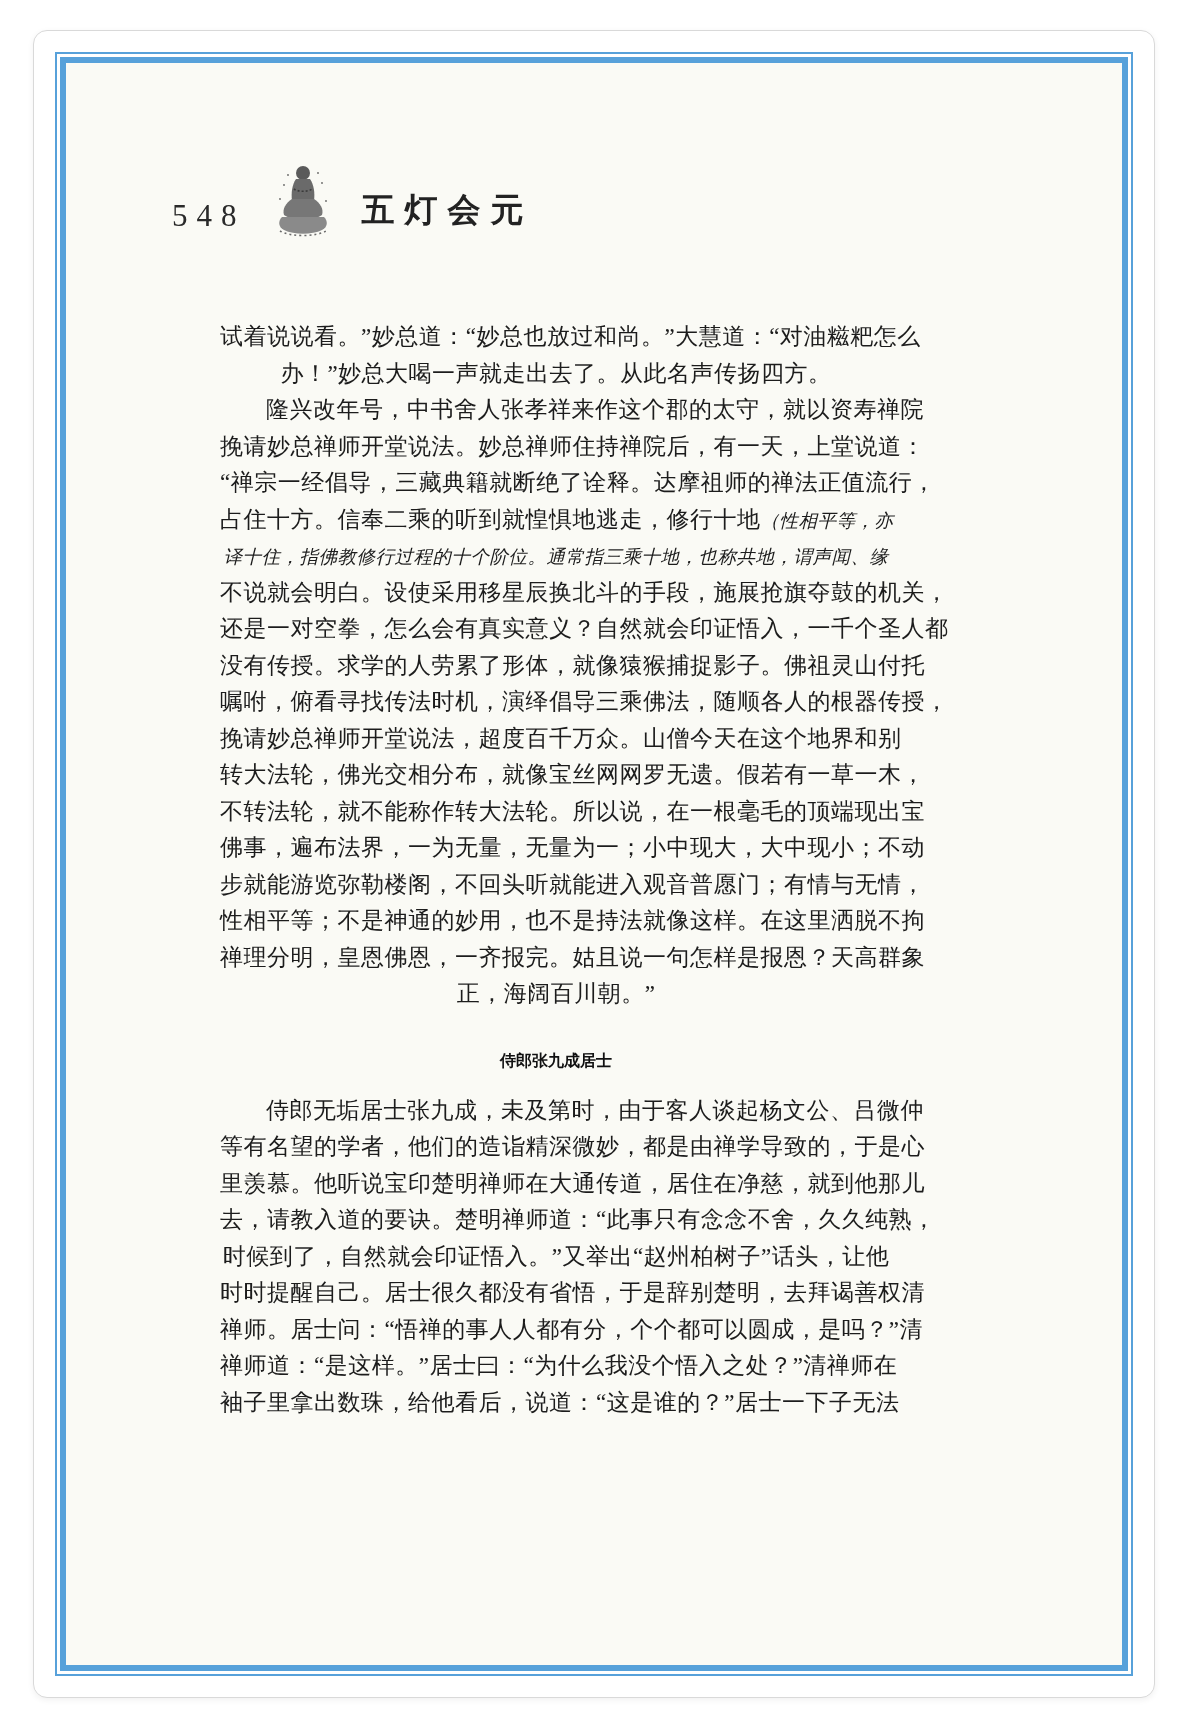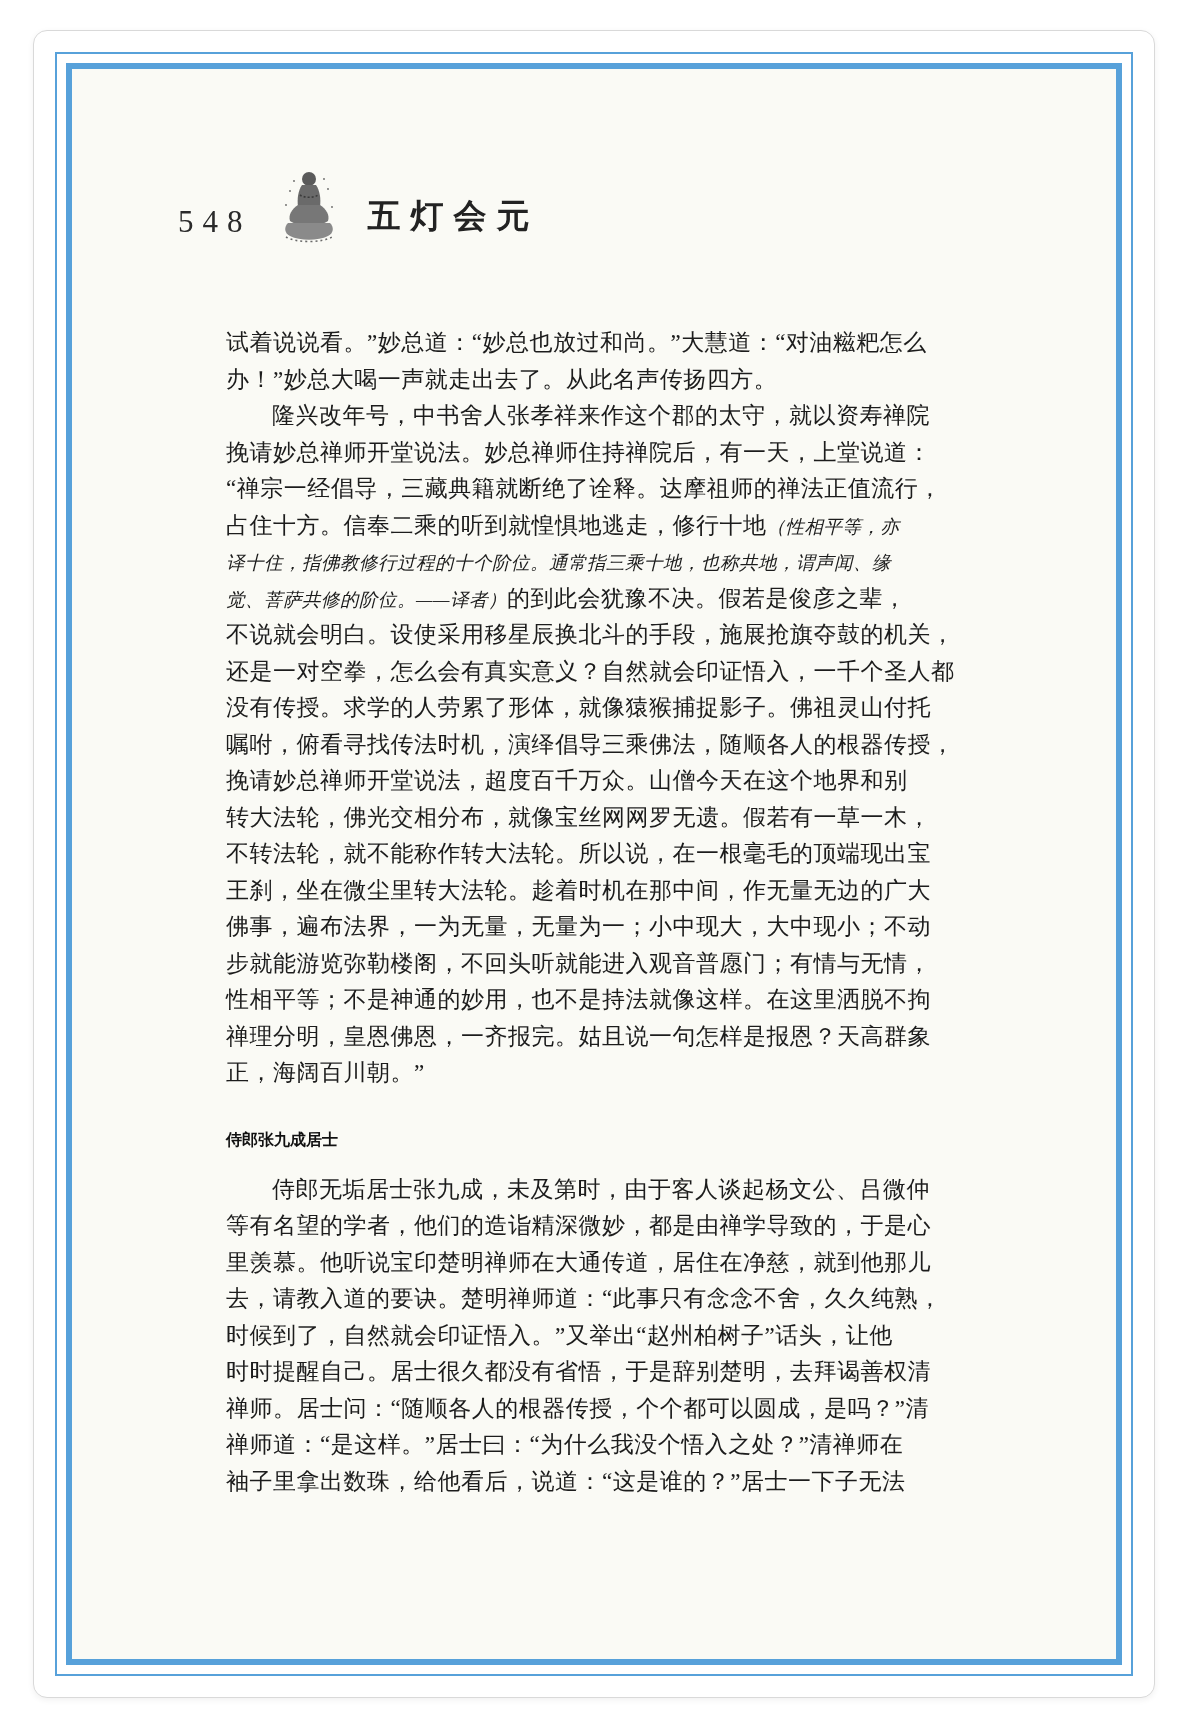--- a/index.html
+++ b/index.html
@@ -14,21 +14,22 @@
     width: 1122px; height: 1668px;
     background: #ffffff;
     border: 1px solid #d9d9d9;
     border-radius: 14px;
     box-shadow: 0 2px 6px rgba(0,0,0,0.06);
     padding: 21px;
   }
   .frame-thin {
     width: 100%; height: 100%;
     border: 2px solid #57a1da;
-    padding: 9px;
+    padding: 3px;
+    text-align: center;
   }
   .frame-thick {
     width: 100%; height: 100%;
     border: 6px solid #57a1da;
     background: #fafaf5;
     position: relative;
     overflow: hidden;
   }
   .paper {
     position: absolute;
@@ -123,42 +124,40 @@
         </div>
 
         <div class="body-text">
             <div class="text-line"><span class="normal">试着说说看。”妙总道：“妙总也放过和尚。”大慧道：“对油糍粑怎么</span></div>
             <div class="text-line"><span class="normal">办！”妙总大喝一声就走出去了。从此名声传扬四方。</span></div>
             <div class="text-line indent"><span class="normal">隆兴改年号，中书舍人张孝祥来作这个郡的太守，就以资寿禅院</span></div>
             <div class="text-line"><span class="normal">挽请妙总禅师开堂说法。妙总禅师住持禅院后，有一天，上堂说道：</span></div>
             <div class="text-line"><span class="normal">“禅宗一经倡导，三藏典籍就断绝了诠释。达摩祖师的禅法正值流行，</span></div>
             <div class="text-line"><span class="normal">占住十方。信奉二乘的听到就惶惧地逃走，修行十地</span><span class="small">（性相平等，亦</span></div>
             <div class="text-line"><span class="small">译十住，指佛教修行过程的十个阶位。通常指三乘十地，也称共地，谓声闻、缘</span></div>
-            <div class="text-line"><span class="small">觉、菩萨共修的阶位。——译者）</span><span class="normal">的到此会犹豫不决。假若是俊彦之辈，</span></div>
             <div class="text-line"><span class="normal">不说就会明白。设使采用移星辰换北斗的手段，施展抢旗夺鼓的机关，</span></div>
             <div class="text-line"><span class="normal">还是一对空拳，怎么会有真实意义？自然就会印证悟入，一千个圣人都</span></div>
             <div class="text-line"><span class="normal">没有传授。求学的人劳累了形体，就像猿猴捕捉影子。佛祖灵山付托</span></div>
             <div class="text-line"><span class="normal">嘱咐，俯看寻找传法时机，演绎倡导三乘佛法，随顺各人的根器传授，</span></div>
             <div class="text-line"><span class="normal">挽请妙总禅师开堂说法，超度百千万众。山僧今天在这个地界和别</span></div>
             <div class="text-line"><span class="normal">转大法轮，佛光交相分布，就像宝丝网网罗无遗。假若有一草一木，</span></div>
             <div class="text-line"><span class="normal">不转法轮，就不能称作转大法轮。所以说，在一根毫毛的顶端现出宝</span></div>
-            <div class="text-line"><span class="normal">王刹，坐在微尘里转大法轮。趁着时机在那中间，作无量无边的广大</span></div>
             <div class="text-line"><span class="normal">佛事，遍布法界，一为无量，无量为一；小中现大，大中现小；不动</span></div>
             <div class="text-line"><span class="normal">步就能游览弥勒楼阁，不回头听就能进入观音普愿门；有情与无情，</span></div>
             <div class="text-line"><span class="normal">性相平等；不是神通的妙用，也不是持法就像这样。在这里洒脱不拘</span></div>
             <div class="text-line"><span class="normal">禅理分明，皇恩佛恩，一齐报完。姑且说一句怎样是报恩？天高群象</span></div>
             <div class="text-line"><span class="normal">正，海阔百川朝。”</span></div>
             <div class="section-heading">侍郎张九成居士</div>
             <div class="text-line indent"><span class="normal">侍郎无垢居士张九成，未及第时，由于客人谈起杨文公、吕微仲</span></div>
             <div class="text-line"><span class="normal">等有名望的学者，他们的造诣精深微妙，都是由禅学导致的，于是心</span></div>
             <div class="text-line"><span class="normal">里羡慕。他听说宝印楚明禅师在大通传道，居住在净慈，就到他那儿</span></div>
             <div class="text-line"><span class="normal">去，请教入道的要诀。楚明禅师道：“此事只有念念不舍，久久纯熟，</span></div>
             <div class="text-line"><span class="normal">时候到了，自然就会印证悟入。”又举出“赵州柏树子”话头，让他</span></div>
             <div class="text-line"><span class="normal">时时提醒自己。居士很久都没有省悟，于是辞别楚明，去拜谒善权清</span></div>
-            <div class="text-line"><span class="normal">禅师。居士问：“随顺各人的根器传授，个个都可以圆成，是吗？”清</span></div>
+            <div class="text-line"><span class="normal">禅师。居士问：“悟禅的事人人都有分，个个都可以圆成，是吗？”清</span></div>
             <div class="text-line"><span class="normal">禅师道：“是这样。”居士曰：“为什么我没个悟入之处？”清禅师在</span></div>
             <div class="text-line"><span class="normal">袖子里拿出数珠，给他看后，说道：“这是谁的？”居士一下子无法</span></div>
           </div>
 
       </div>
     </div>
   </div>
 </div>
 
 </body></html>

